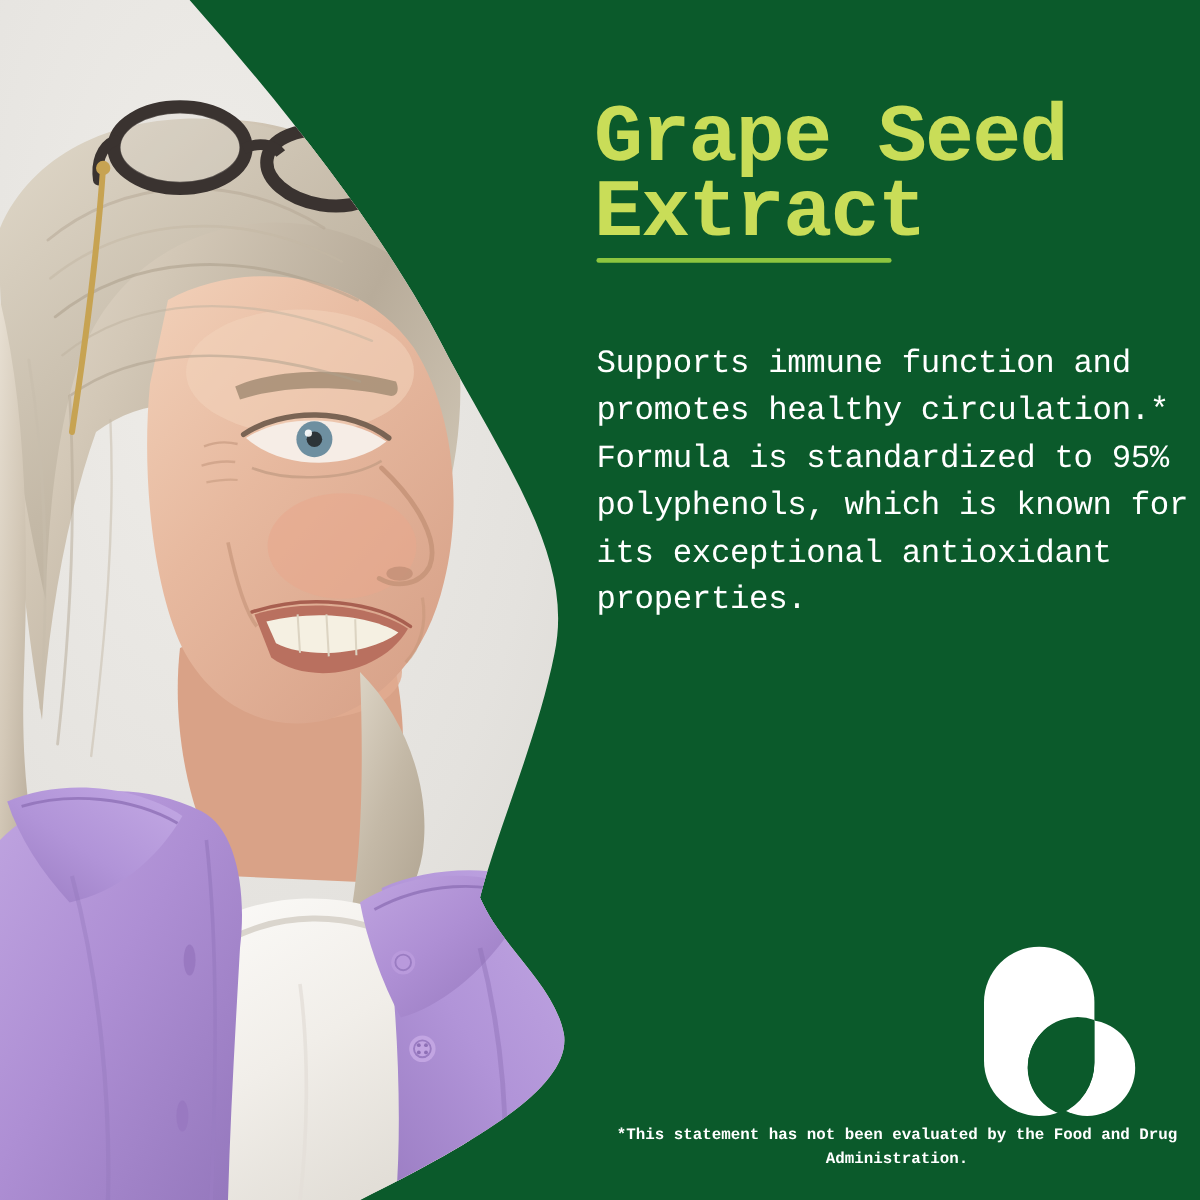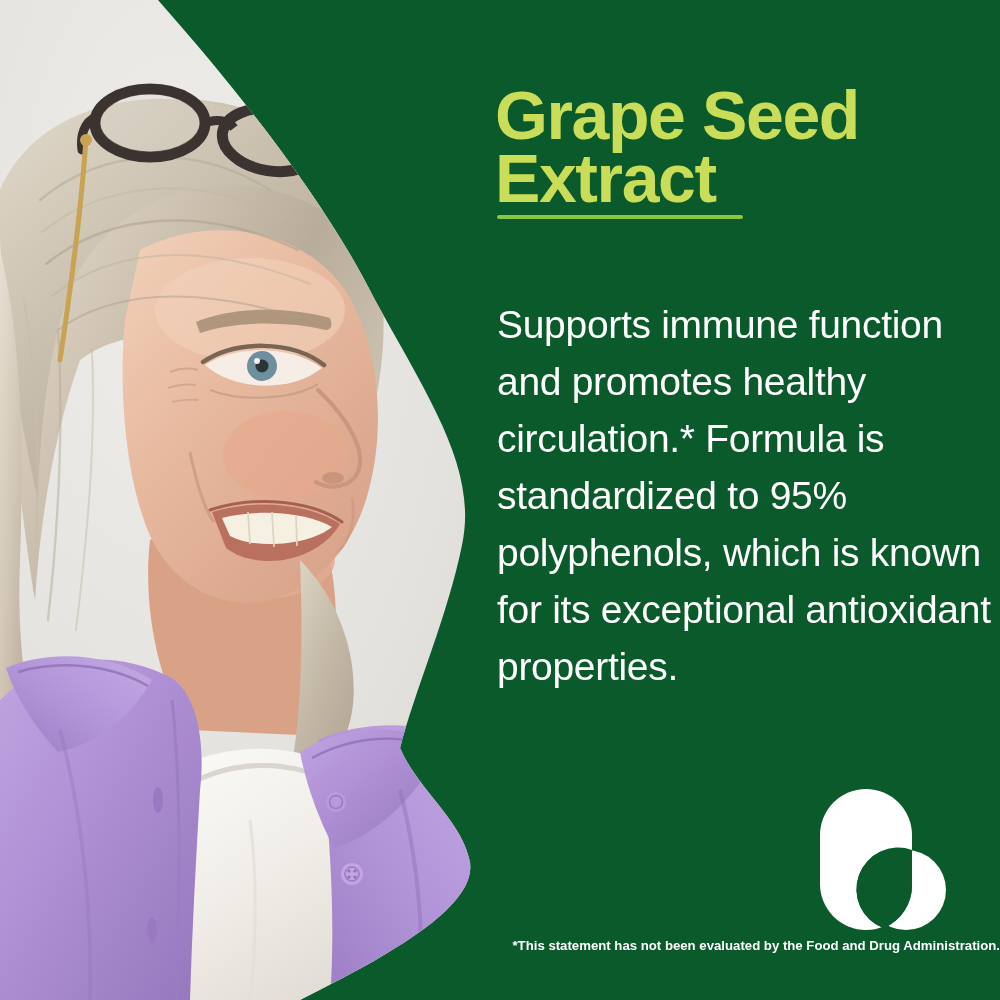--- a/index.html
+++ b/index.html
@@ -7,21 +7,21 @@
     margin: 0;
     padding: 0;
     background: #ffffff;
   }
   #root {
     position: relative;
     width: 1000px;
     height: 1000px;
     overflow: hidden;
     background: #0B5A2B;
-    font-family: Liberation Sans, sans-serif;
+    font-family: Liberation Mono, monospace;
     -webkit-font-smoothing: antialiased;
   }
 
   
   #photo-panel {
     position: absolute;
     left: 0; top: 0;
     width: 500px;
     height: 1000px;
   }
@@ -58,42 +58,42 @@
     background: #8DC63F;
     border-radius: 2px;
   }
 
   #body-copy {
     position: absolute;
     left: 2px;
     top: 258px;
     width: 500px;
     color: #FFFFFF;
-    font-size: 39px;
+    font-size: 27px;
     line-height: 1.46;
     font-weight: 400;
     letter-spacing: -0.3px;
   }
 
   
   #logo {
     position: absolute;
     left: 325px;
     top: 785px;
     width: 135px;
     height: 145px;
   }
 
   
   #disclaimer {
     position: absolute;
     left: 0;
     top: 936px;
     width: 505px;
-    text-align: right;
+    text-align: center;
     color: #FFFFFF;
     font-size: 13.2px;
     font-weight: 700;
     line-height: 1.5;
   }
   #disclaimer .line { display: block; }
 </style>
 </head>
 <body>
 

